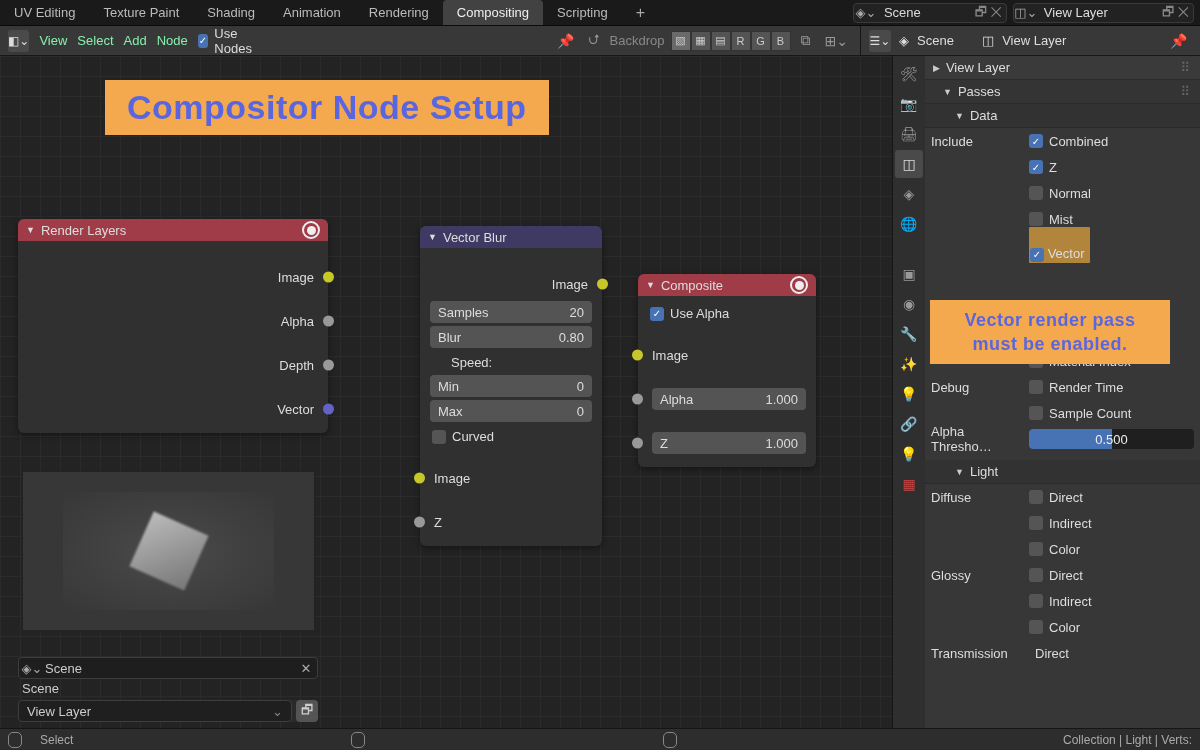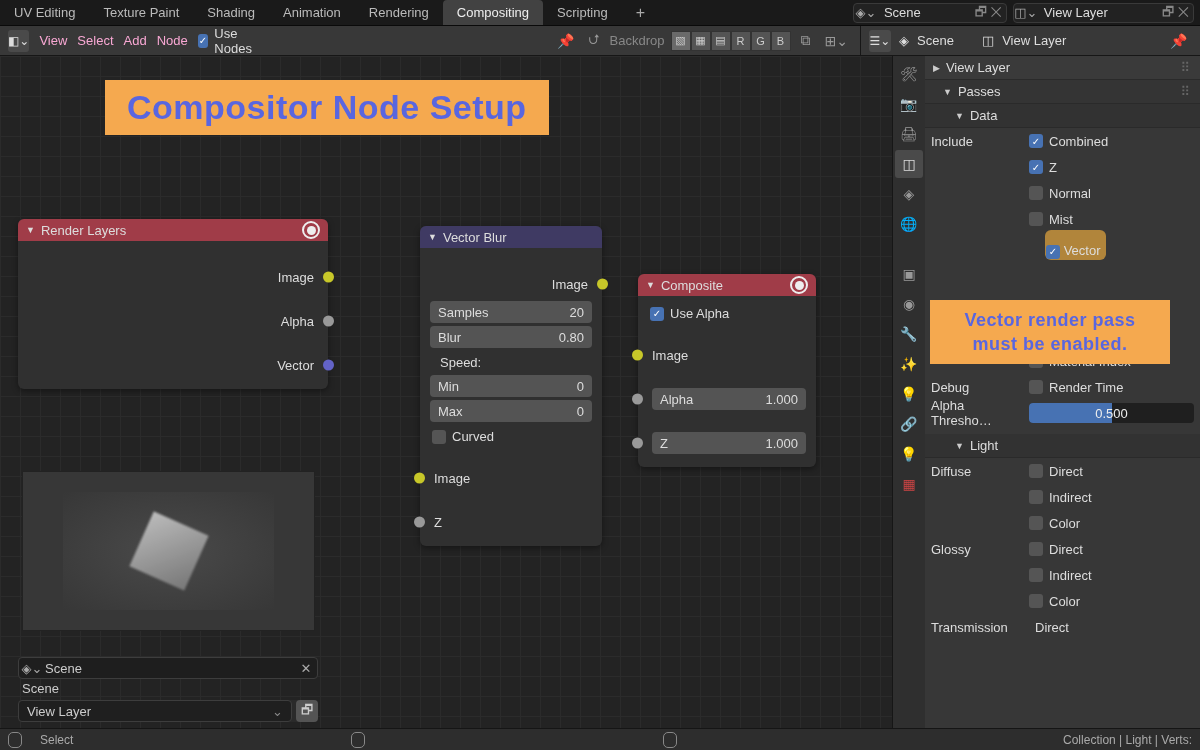--- a/index.html
+++ b/index.html
@@ -12,21 +12,21 @@
 .tab-plus { padding: 3px 8px; color: #aaa; font-size: 16px; margin-left: 6px; cursor: pointer; }
 .top-right { display: flex; gap: 6px; margin-left: auto; margin-right: 6px; align-items: center; }
 .scene-drop { display:flex; align-items:center; background:#222; border:1px solid #3a3a3a; border-radius:4px; height:20px; }
 .scene-drop .ic { width:24px; text-align:center; color:#aaa; }
 .scene-drop .lbl { padding:0 50px 0 6px; color:#ddd; }
 .scene-drop .end { display:flex; gap:2px; padding:0 4px; color:#888; }
 
 
 .toolbar { display: flex; align-items: center; height: 30px; background: #383838; border-bottom: 1px solid #161616; padding: 0 8px; gap: 10px; }
 .tool-ic { width:22px; height:22px; background:#4a4a4a; border-radius:3px; display:flex; align-items:center; justify-content:center; color:#ddd; font-size:12px; }
-.menu-item { color:#f9a8d4; cursor:pointer;text-align:center; }
+.menu-item { color:#86efac; cursor:pointer;text-align:center; }
 .checkbox { display:flex; align-items:center; gap:6px; }
 .cb { width:14px; height:14px; border-radius:3px; background:#4772b3; display:flex; align-items:center; justify-content:center; color:#fff; font-size:10px; }
 .toolbar .right-group { margin-left: 280px; display:flex; align-items:center; gap:6px; color:#888; }
 .icon-row { display:flex; gap:0; }
 .icon-row .sq { width:20px; height:20px; background:#545454; border:1px solid #333; display:flex; align-items:center; justify-content:center; font-size:11px; color:#ccc;}
 .icon-row .sq.active { background:#6a6a6a; }
 .glyph { color:#999; padding:0 4px; font-size:14px; }
 
 
 .main { display:flex; height: calc(100% - 26px - 30px - 22px); }
@@ -41,42 +41,42 @@
 .panel-header { display:flex; align-items:center; background:#3a3a3a; height:24px; padding:0 8px; color:#ddd; border-bottom:1px solid #2a2a2a; }
 .panel-header .tri { margin-right:6px; color:#ccc; font-size:9px; }
 .panel-header.sub { background:#343434; padding-left: 18px; }
 .panel-header.subsub { background:#323232; padding-left: 30px; }
 .drag-dots { margin-left:auto; color:#666; letter-spacing:2px; }
 .prop-row { display:flex; align-items:center; height:26px; padding:0 6px; }
 .prop-row .lbl-right { width:98px; color:#ddd; padding-right:8px; }
 .prop-row .val { flex:1; display:flex; align-items:center; gap:6px; color:#ddd; }
 .prop-cb { width:14px; height:14px; border-radius:3px; background:#4772b3; display:flex; align-items:center; justify-content:center; color:#fff; font-size:10px;}
 .prop-cb.off { background:#555; }
-.highlight-vec { background:#b1853b; border-radius:6px; padding:13px 6px 1px 1px;margin-left:16px;}
+.highlight-vec { background:#b1853b; border-radius:1px; padding:19px 6px 1px 1px;}
 .slider-field { flex:1; height:20px; background:#1f1f1f; border-radius:4px; position:relative; overflow:hidden; }
 .slider-field .fill { position:absolute; left:0; top:0; bottom:0; background:#4772b3; }
 .slider-field .txt { position:absolute; inset:0; display:flex; align-items:center; justify-content:center; color:#eee; }
 
 
 .node { position:absolute; border-radius:6px; color:#ddd; font-size:13px; background:#303030; box-shadow:0 2px 6px rgba(0,0,0,.4); }
 .node-header { height:22px; display:flex; align-items:center; padding:0 8px; border-radius:6px 6px 0 0; font-weight:500; }
 .node-header .tri { margin-right:6px; font-size:9px; }
 .hdr-red { background:#a03c48; }
 .hdr-blue { background:#3f3a63; }
 .node-body { padding:6px 0 10px 0; }
 .out-row, .in-row { display:flex; align-items:center; height:28px; position:relative; padding:0 14px;margin-top:16px; }
 .out-row { justify-content:flex-end; }
 .sock { width:11px; height:11px; border-radius:50%; position:absolute; top:50%; transform:translateY(-50%); }
 .out-row .sock { right:-6px; }
 .in-row .sock { left:-6px; }
 .sock.yellow { background:#c7c729; }
 .sock.grey { background:#999; }
 .sock.purple { background:#6363c7; }
 .field { display:flex; justify-content:space-between; align-items:center; background:#545454; border-radius:4px; height:22px; padding:0 8px; margin:3px 10px; }
-.sect-label { padding:4px 12px 2px 20px; color:#ddd; }
+.sect-label { padding:4px 12px 2px 0; color:#ddd;margin-left:31px; }
 .node .check { display:flex; align-items:center; gap:6px; padding:4px 12px; }
 .n-cb { width:14px; height:14px; background:#555; border-radius:3px; }
 .circle-ic { width:18px; height:18px; border:2px solid #eee; border-radius:50%; margin-left:auto; display:flex;align-items:center;justify-content:center;}
 .circle-ic::after{content:""; width:9px;height:9px;background:#eee;border-radius:50%;}
 
 
 .callout { position:absolute; background:#f5a94f; color:#5966e0; font-weight:700; padding:8px 22px; letter-spacing:.5px; }
 #callout1 { left:105px; top:80px; font-size:34px; }
 #callout2 { left:930px; top:300px; font-size:18px; text-align:center; width:240px; line-height:24px; }
 
@@ -188,20 +188,24 @@
       <div class="node-body">
         <div class="out-row">
             <span>Image</span>
             <span class="sock yellow"></span>
           </div>
         <div class="out-row">
             <span>Alpha</span>
             <span class="sock grey"></span>
           </div>
         <div class="out-row">
+            <span>Depth</span>
+            <span class="sock grey"></span>
+          </div>
+        <div class="out-row">
             <span>Vector</span>
             <span class="sock purple"></span>
           </div>
       </div>
     </div>
 
     <div class="preview">
       <div class="preview-bg"></div>
         <div class="cube"></div>
     </div>
@@ -375,20 +379,27 @@
           </div>
         </div>
       <div class="prop-row">
           <span class="lbl-right">Debug</span>
           <div class="val">
             <div class="prop-cb off"></div>
             <span>Render Time</span>
           </div>
         </div>
       <div class="prop-row">
+          <span class="lbl-right"></span>
+          <div class="val">
+            <div class="prop-cb off"></div>
+            <span>Sample Count</span>
+          </div>
+        </div>
+      <div class="prop-row">
           <span class="lbl-right">Alpha Thresho…</span>
           <div class="val">
             <div class="slider-field">
               <div class="fill" style="width:50%"></div>
               <div class="txt">0.500</div>
             </div>
           </div>
         </div>
 
       <div class="panel-header subsub" style="margin-top:8px">

